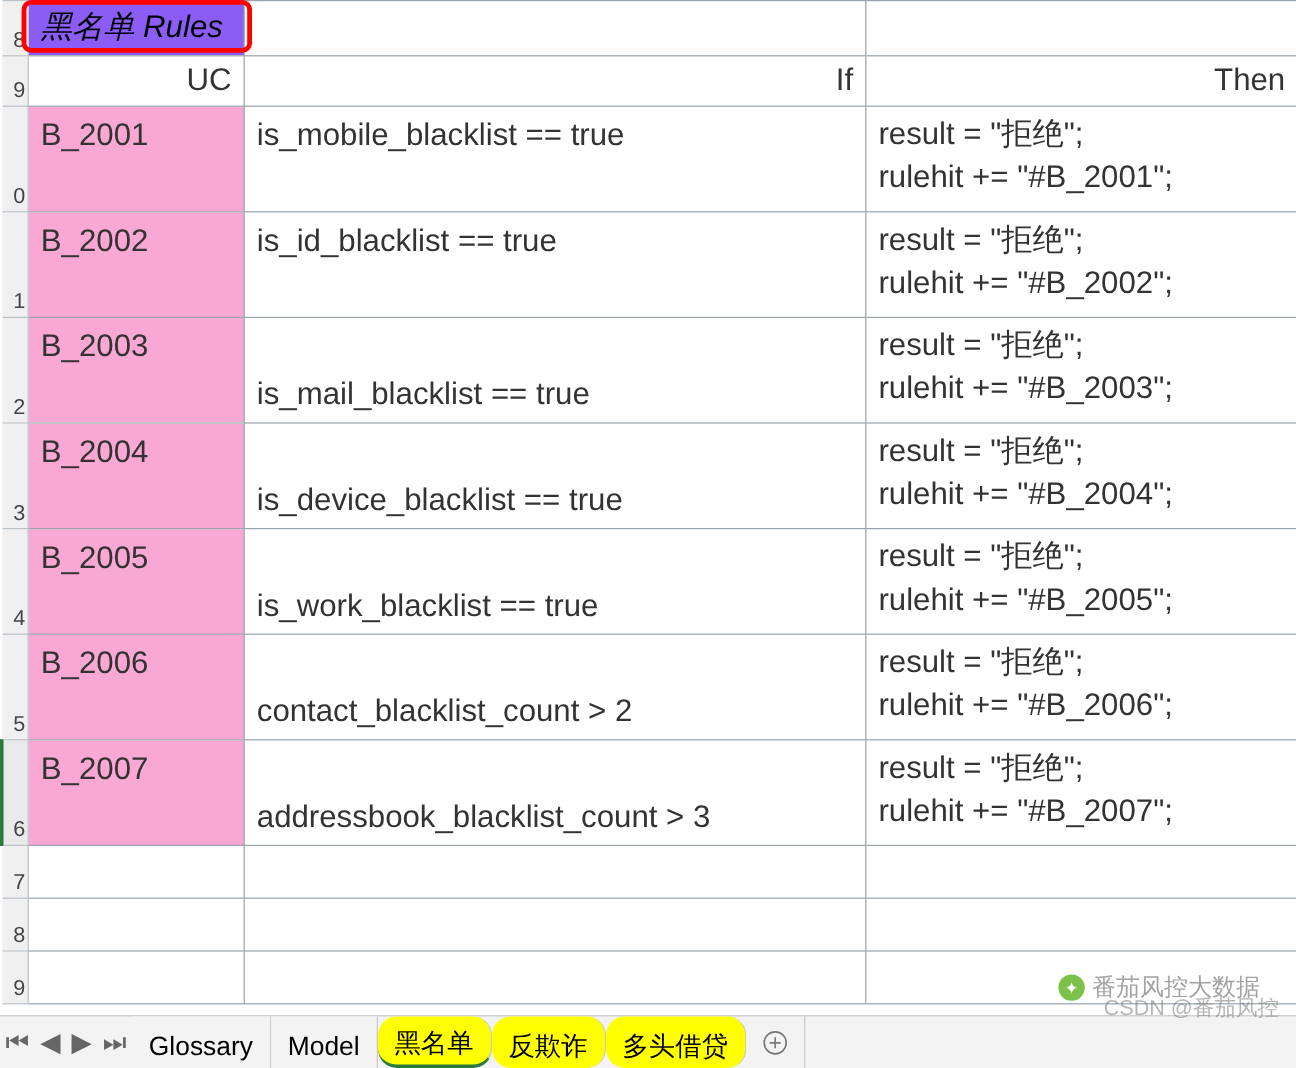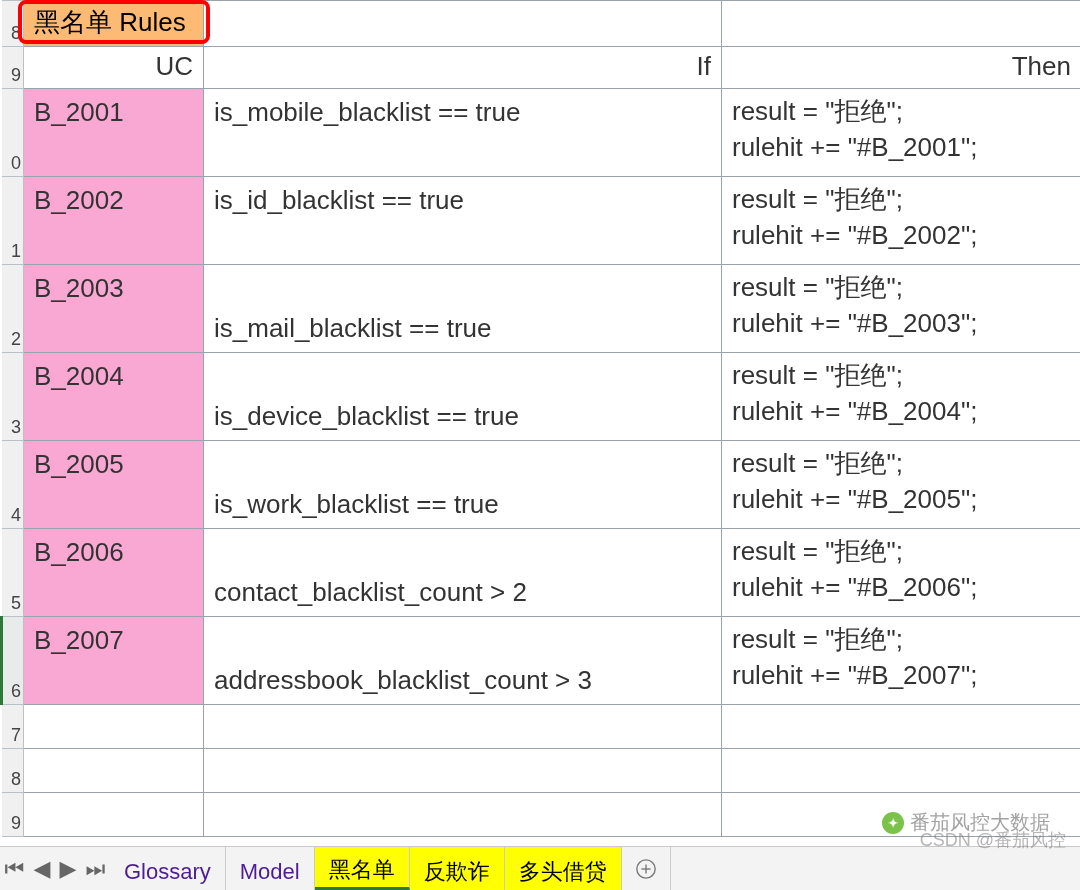--- a/index.html
+++ b/index.html
@@ -45,23 +45,24 @@
     color: #444;
     padding: 0 2px 2px 0;
     vertical-align: bottom;
     font-weight: 400;
   }
   td.rownum.sel {
     border-left: 3px solid #2b7a3b;
     background: #e8ebe9;
   }
   .title-cell {
-    background: #fdba74;
+    background: #8b5cf6;
     font-weight: 400;
     color: #000;
+    font-style: italic;
   }
   .title-box {
     position: absolute;
     top: 0; left: 18px;
     width: 192px; height: 44px;
     border: 4px solid #ff0000;
     border-radius: 8px;
     pointer-events: none;
   }
   .uc-cell { background: #f9a8d4; }
@@ -88,31 +89,31 @@
     display: flex;
     align-items: center;
     justify-content: space-around;
     color: #666;
   }
   .tab-nav span { cursor: pointer; user-select: none; }
   .tab {
     padding: 6px 14px 0 14px;
     border-right: 1px solid #c9c9c9;
     background: #f3f3f3;
-    color: #4c1d95;
+    color: #000000;
     cursor: pointer;
     display: flex; align-items: center;
   }
   .tab.active {
     background: #fff;
     border-bottom: 3px solid #2b7a3b;
     color: #2b7a3b;
     font-weight: 500;
   }
-  .tab.hl { background: #ffff00; color: #000; }
+  .tab.hl { background: #ffff00; color: #000; border-radius: 16px; }
   .addtab {
     width: 48px;
     display: flex; align-items: center; justify-content: center;
     color: #666; cursor: pointer;
   }
   .addtab svg { width: 22px; height: 22px; }
   .tabbar-right {
     flex: 1;
     border-left: 1px solid #c9c9c9;
   }

